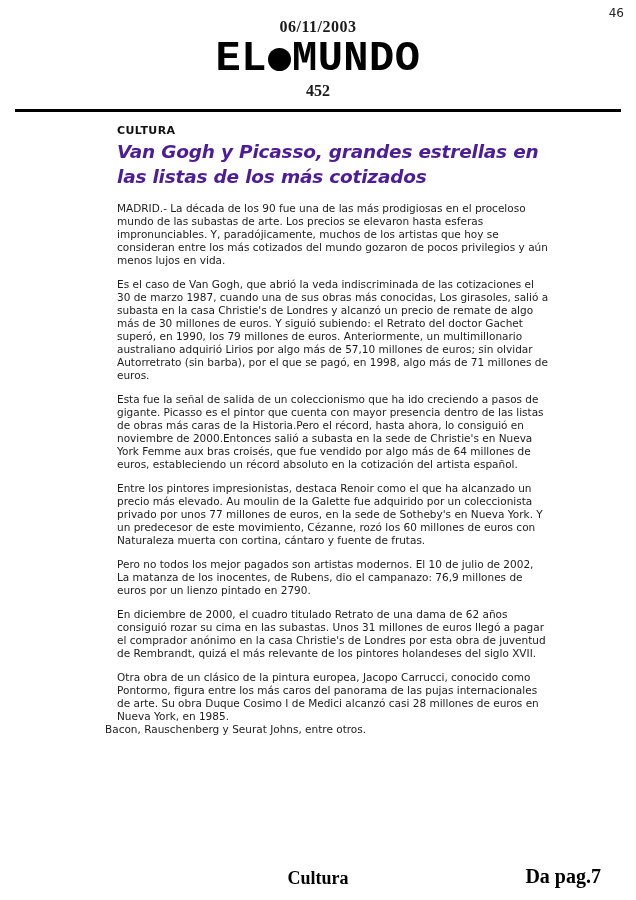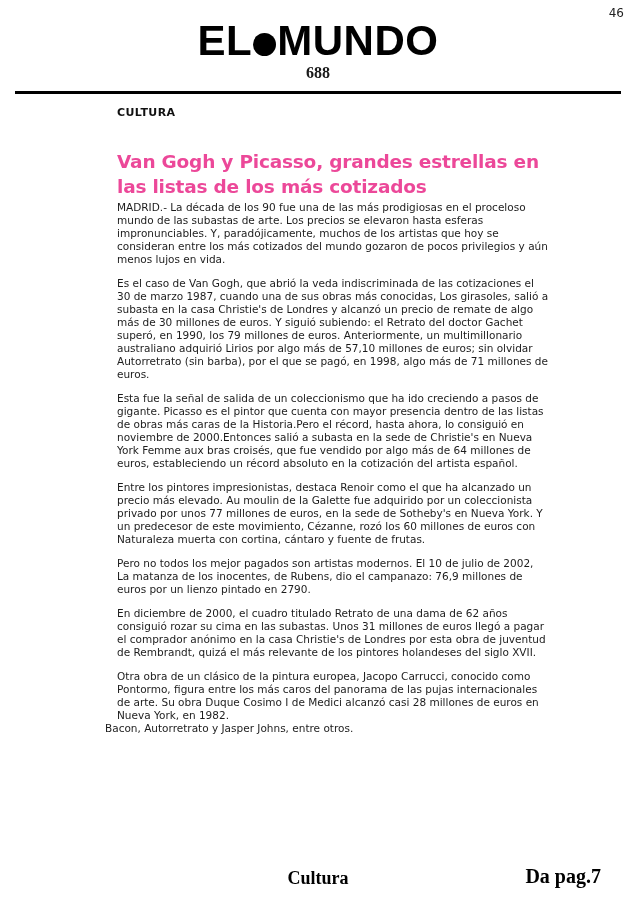--- a/index.html
+++ b/index.html
@@ -22,21 +22,21 @@
     color: #222;
   }
   .masthead { text-align: center; padding-top: 18px; }
   .issue-date {
     font-family: "Liberation Serif", serif;
     font-weight: bold;
     font-size: 16px;
     letter-spacing: 0.5px;
   }
   .logo {
-    font-family: Liberation Sans, sans-serif;
+    font-family: Liberation Mono, monospace;
     font-weight: bold;
     font-size: 42px;
     line-height: 44px;
     letter-spacing: 0.5px;
     margin-top: 1px;
     color: #000;
   }
   .logo .globe {
     display: inline-block;
     width: 23px;
@@ -64,36 +64,37 @@
     width: 432px;
   }
   .section-label {
     margin-top: 12px;
     font-weight: bold;
     font-size: 11px;
     letter-spacing: 0.4px;
     color: #111;
   }
   .headline {
-    margin-top: 30px;
+    margin-top: 2px;
     width: 442px;
     font-weight: bold;
     font-size: 18.5px;
     line-height: 25px;
     letter-spacing: -0.2px;
-    color: #ec4899;
+    color: #4c1d95;
+    font-style: italic;
   }
   .byline {
     margin-top: 12px;
     font-size: 9.5px;
     letter-spacing: 0.5px;
     color: #8a8a8a;
   }
   .body-text {
-    margin-top: 2px;
+    margin-top: 13px;
     font-size: 10.5px;
     line-height: 13px;
     color: #1c1c1c;
   }
   .body-text p { margin-bottom: 11px; }
   .body-text p.continuation {
     margin-top: -11px;
     margin-left: -12px;
   }
   .footer-section {
@@ -118,39 +119,40 @@
   }
 </style>
 </head>
 <body>
 
 <div class="page">
 
   <div class="corner-number">46</div>
 
   <header class="masthead">
+    <div class="issue-date">06/11/2003</div>
     <div class="logo">
       <span>EL</span><span class="globe"></span><span>MUNDO</span>
     </div>
-    <div class="issue-number">688</div>
+    <div class="issue-number">452</div>
     <hr class="rule">
   </header>
 
   <main class="article">
     <div class="section-label">CULTURA</div>
     <h1 class="headline">Van Gogh y Picasso, grandes estrellas en las listas de los más cotizados</h1>
     <div class="body-text">
       <p>MADRID.- La década de los 90 fue una de las más prodigiosas en el proceloso mundo de las subastas de arte. Los precios se elevaron hasta esferas impronunciables. Y, paradójicamente, muchos de los artistas que hoy se consideran entre los más cotizados del mundo gozaron de pocos privilegios y aún menos lujos en vida.</p>
       <p>Es el caso de Van Gogh, que abrió la veda indiscriminada de las cotizaciones el 30 de marzo 1987, cuando una de sus obras más conocidas, Los girasoles, salió a subasta en la casa Christie's de Londres y alcanzó un precio de remate de algo más de 30 millones de euros. Y siguió subiendo: el Retrato del doctor Gachet superó, en 1990, los 79 millones de euros. Anteriormente, un multimillonario australiano adquirió Lirios por algo más de 57,10 millones de euros; sin olvidar Autorretrato (sin barba), por el que se pagó, en 1998, algo más de 71 millones de euros.</p>
       <p>Esta fue la señal de salida de un coleccionismo que ha ido creciendo a pasos de gigante. Picasso es el pintor que cuenta con mayor presencia dentro de las listas de obras más caras de la Historia.Pero el récord, hasta ahora, lo consiguió en noviembre de 2000.Entonces salió a subasta en la sede de Christie's en Nueva York Femme aux bras croisés, que fue vendido por algo más de 64 millones de euros, estableciendo un récord absoluto en la cotización del artista español.</p>
       <p>Entre los pintores impresionistas, destaca Renoir como el que ha alcanzado un precio más elevado. Au moulin de la Galette fue adquirido por un coleccionista privado por unos 77 millones de euros, en la sede de Sotheby's en Nueva York. Y un predecesor de este movimiento, Cézanne, rozó los 60 millones de euros con Naturaleza muerta con cortina, cántaro y fuente de frutas.</p>
       <p>Pero no todos los mejor pagados son artistas modernos. El 10 de julio de 2002, La matanza de los inocentes, de Rubens, dio el campanazo: 76,9 millones de euros por un lienzo pintado en 2790.</p>
       <p>En diciembre de 2000, el cuadro titulado Retrato de una dama de 62 años consiguió rozar su cima en las subastas. Unos 31 millones de euros llegó a pagar el comprador anónimo en la casa Christie's de Londres por esta obra de juventud de Rembrandt, quizá el más relevante de los pintores holandeses del siglo XVII.</p>
-      <p>Otra obra de un clásico de la pintura europea, Jacopo Carrucci, conocido como Pontormo, figura entre los más caros del panorama de las pujas internacionales de arte. Su obra Duque Cosimo I de Medici alcanzó casi 28 millones de euros en Nueva York, en 1982.</p>
-      <p class="continuation">Bacon, Autorretrato y Jasper Johns, entre otros.</p>
+      <p>Otra obra de un clásico de la pintura europea, Jacopo Carrucci, conocido como Pontormo, figura entre los más caros del panorama de las pujas internacionales de arte. Su obra Duque Cosimo I de Medici alcanzó casi 28 millones de euros en Nueva York, en 1985.</p>
+      <p class="continuation">Bacon, Rauschenberg y Seurat Johns, entre otros.</p>
     </div>
   </main>
 
   <footer>
     <div class="footer-section">Cultura</div>
     <div class="footer-pageref">Da pag.7</div>
   </footer>
 
 </div>
 

